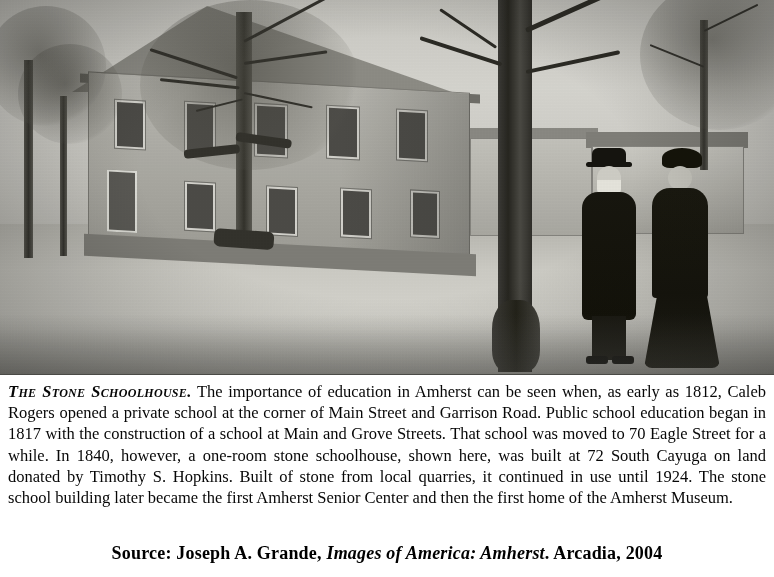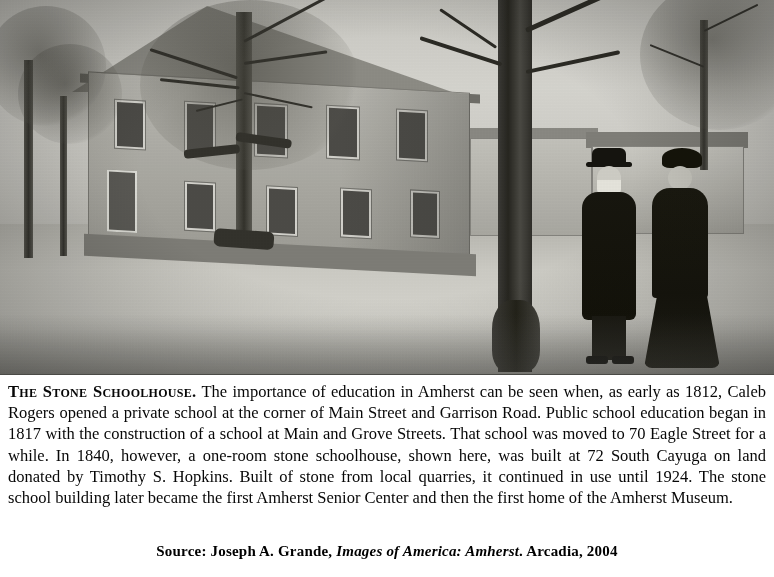--- a/index.html
+++ b/index.html
@@ -312,29 +312,30 @@
     font-family: "Liberation Serif", serif;
     font-size: 16.5px;
     line-height: 21.2px;
     text-align: justify;
     color: #070707;
   }
   .caption .lead {
     font-variant: small-caps;
     font-weight: 600;
     letter-spacing: .3px;
+    font-style: italic;
   }
   .source {
     position: absolute;
     left: 0;
     top: 543px;
     width: 774px;
     text-align: center;
     font-family: "Liberation Serif", serif;
-    font-size: 15px;
+    font-size: 18px;
     font-weight: 700;
     color: #000;
     letter-spacing: .2px;
   }
   .source .ital {
     font-style: italic;
     font-weight: 700;
   }
 </style>
 </head>

